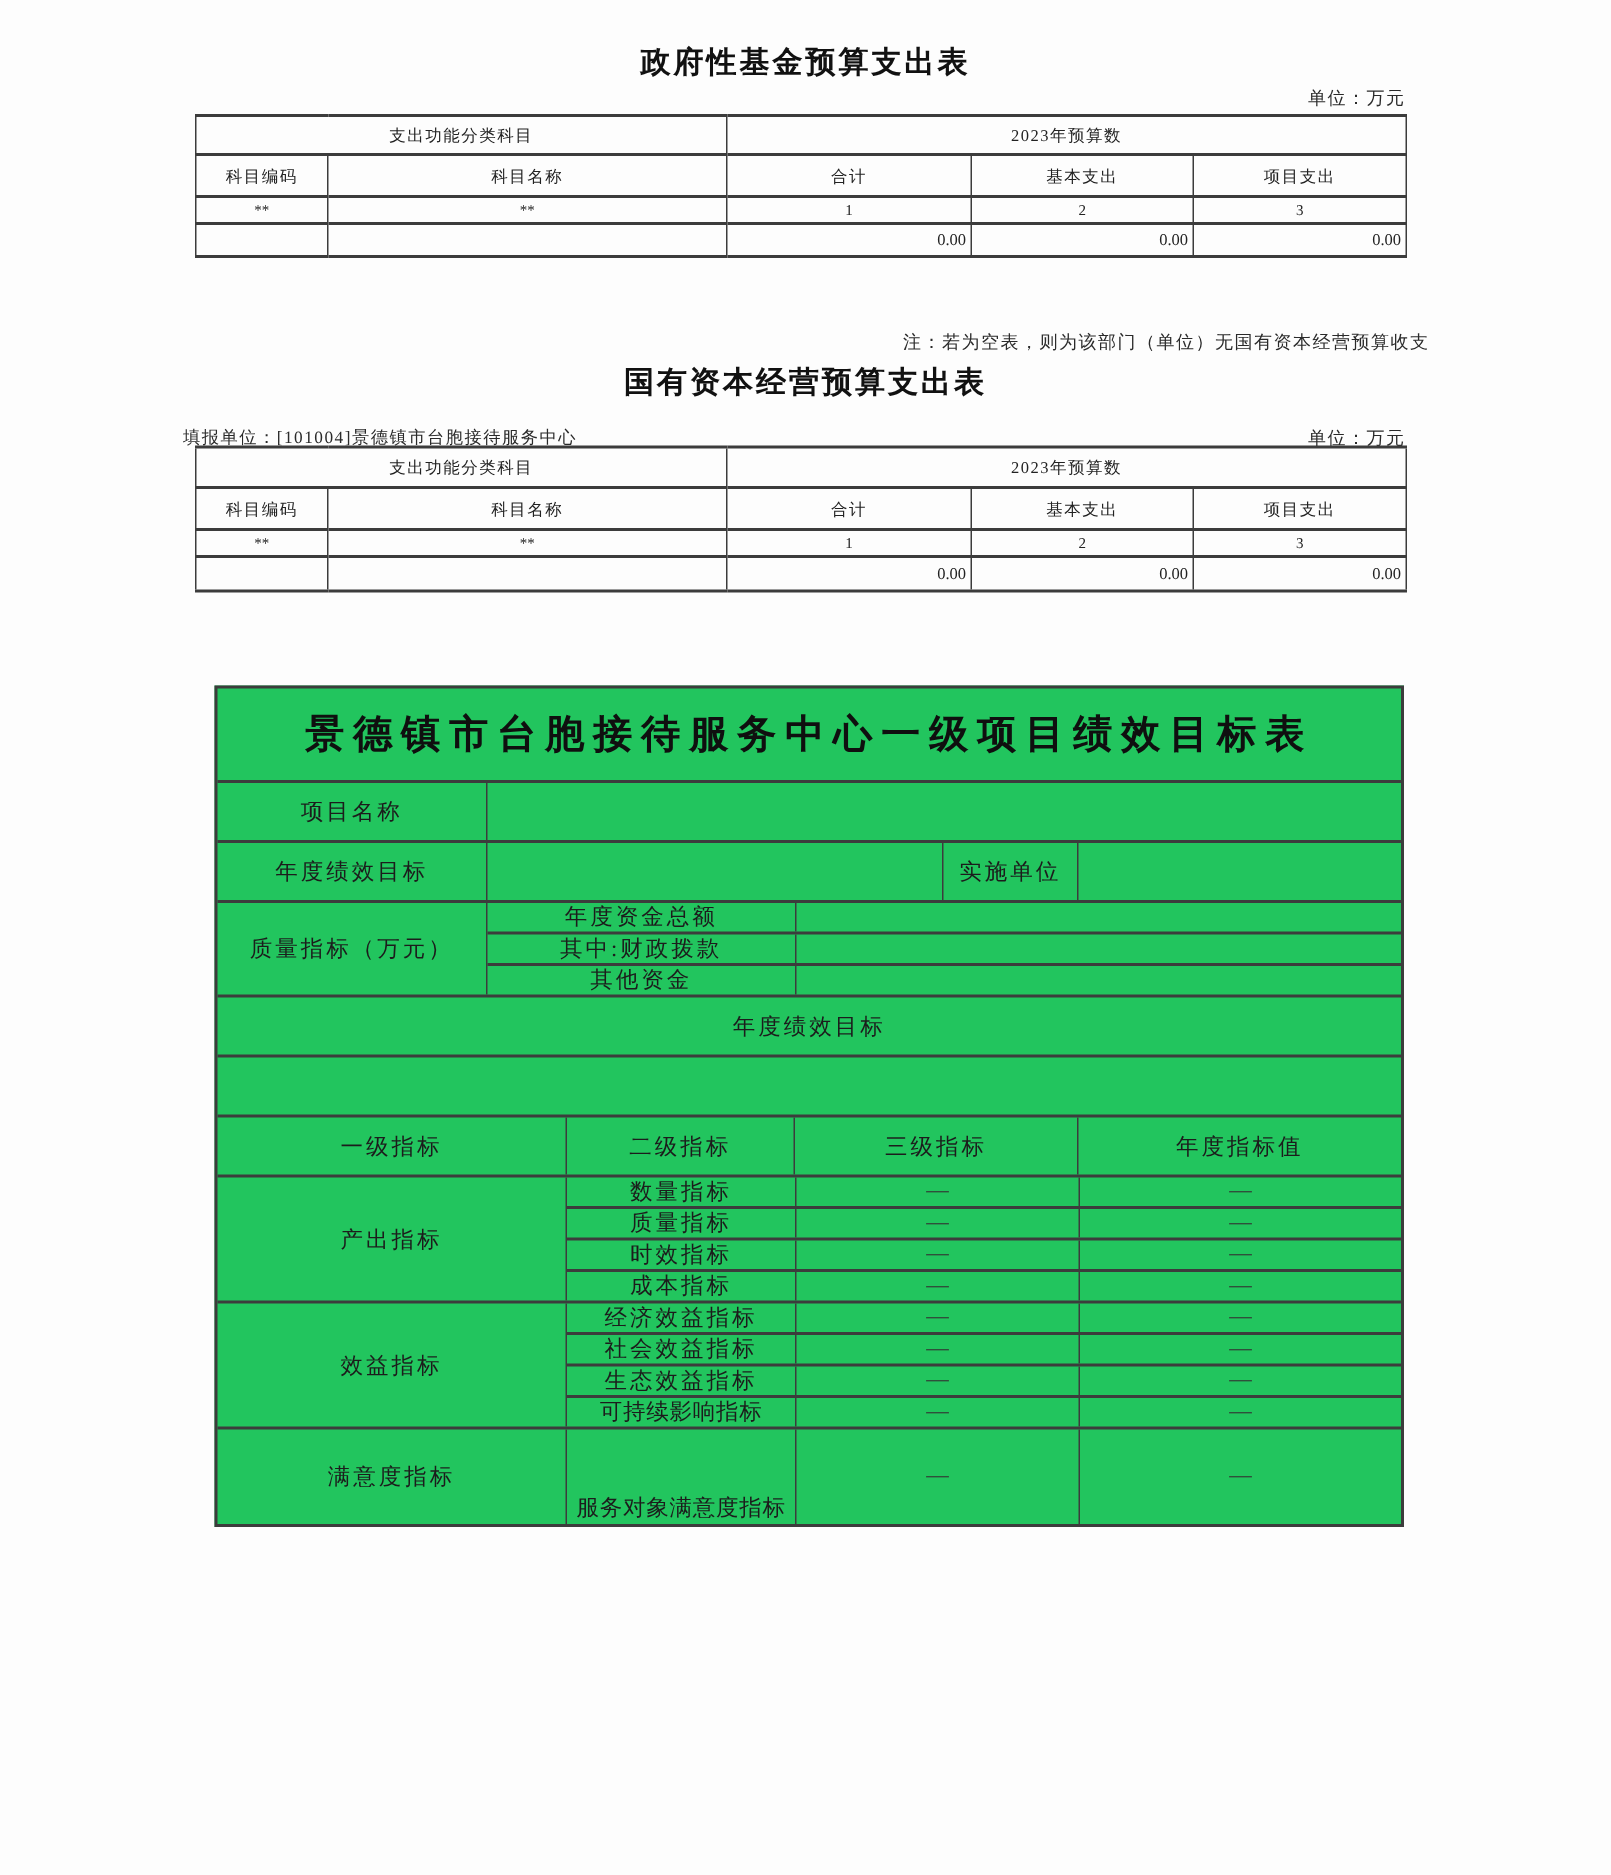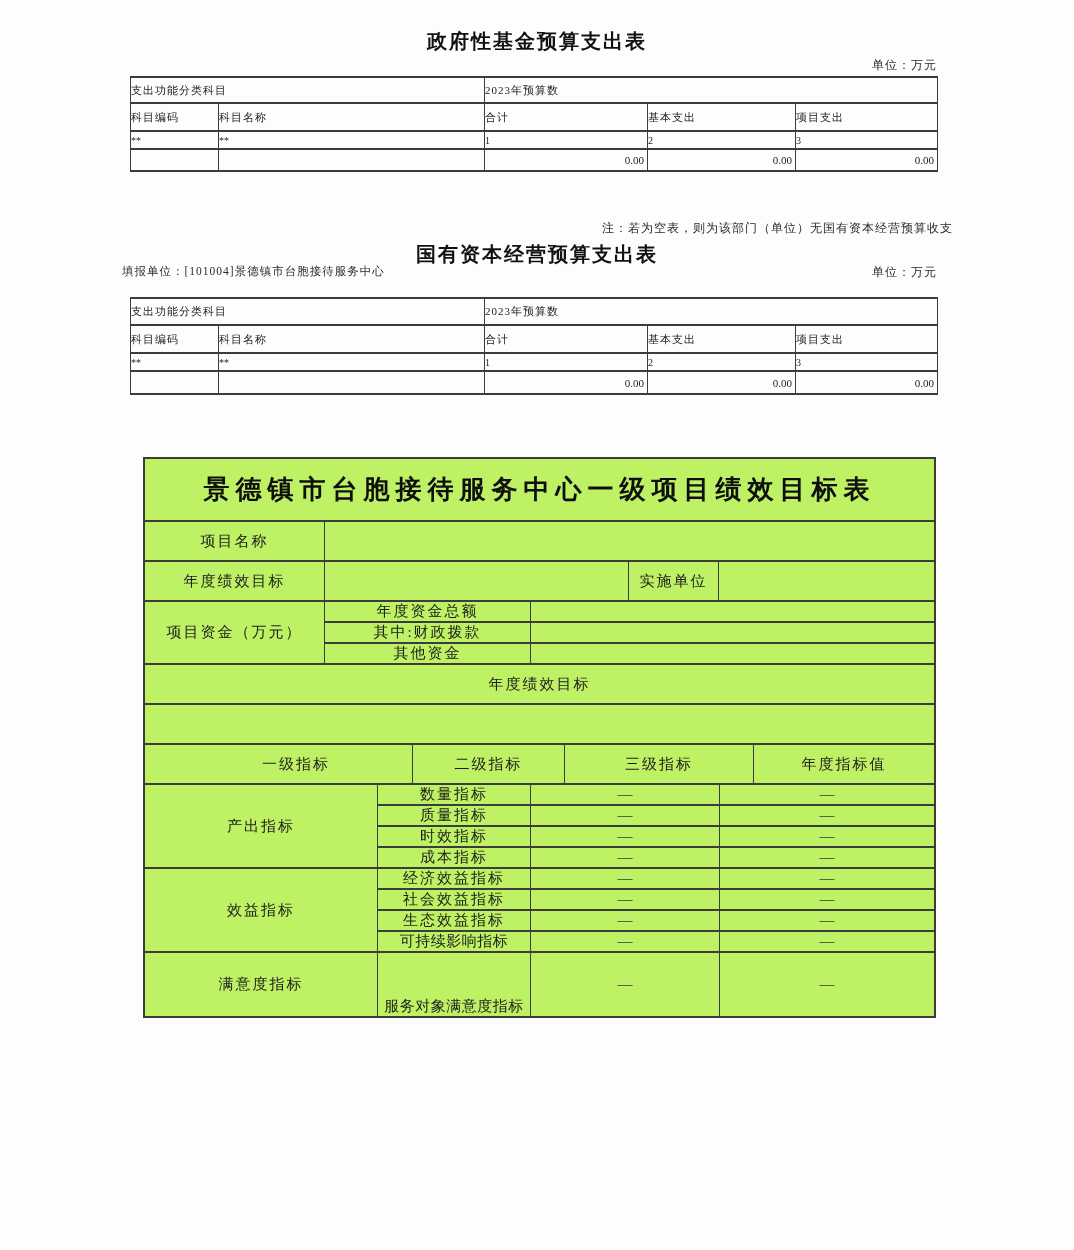--- a/index.html
+++ b/index.html
@@ -29,53 +29,54 @@
     table-layout: fixed;
     width: 807px;
     font-size: 11px;
     color: #222;
   }
   table.budget td {
     border-left: 1px solid #3c3c3c;
     border-right: 1px solid #3c3c3c;
     border-top: 2px solid #3c3c3c;
     border-bottom: 2px solid #3c3c3c;
+    text-align: center;
     vertical-align: middle;
     overflow: hidden;
     letter-spacing: 1px;
   }
   tr.bh1 td { height: 26px; }
   tr.bh2 td { height: 28px; }
   tr.bcode td { height: 18px; font-size: 10px; letter-spacing: 0; }
   tr.bval td { height: 22px; text-align: right; padding-right: 3px; letter-spacing: 0; }
 
   
   .perf {
     left: 143px; top: 457px; width: 793px;
     border: 2px solid #3c3c3c;
-    background: #bef264;
+    background: #22c55e;
     font-size: 15px;
     color: #1c1c1c;
   }
   .p-title {
     height: 61px;
     display: flex; align-items: center; justify-content: center;
     font-size: 26px; font-weight: bold; letter-spacing: 6px;
     color: #0f0f0f;
   }
   .p-row, .p-group { display: flex; border-top: 2px solid #3c3c3c; }
   .p-row { height: 40px; }
   .cell {
     display: flex; align-items: center; justify-content: center;
     text-align: center; letter-spacing: 2px;
     overflow: hidden;
   }
   .cell + .cell { border-left: 1px solid #3c3c3c; }
   .w179 { width: 179px; } .w304 { width: 304px; } .w90 { width: 90px; }
-  .w205 { width: 205px; } .w232 { width: 232px; margin-left: 35px; } .w152 { width: 152px; }
+  .w205 { width: 205px; } .w232 { width: 232px; } .w152 { width: 152px; }
   .w189 { width: 189px; }
   .flex1 { flex: 1; }
   .p-group .glabel { width: 179px; }
   .p-group .grows { flex: 1; border-left: 1px solid #3c3c3c; display: flex; flex-direction: column; }
   .p-group .g-row { display: flex; height: 40px; flex: 1; }
   .p-group .g-row + .g-row { border-top: 2px solid #3c3c3c; }
   .p-group.ind .glabel { width: 232px; font-family: Liberation Serif, serif; }
   .g-last .g-row { height: 44px; }
   .g-last .w152 .inner { line-height: 1.25; }
   .dash { letter-spacing: 0; color: #333; }
@@ -120,21 +121,21 @@
     <td>0.00</td>
     <td>0.00</td>
     <td>0.00</td>
   </tr>
 </tbody>
   </table>
 
 <div class="abs small-line" style="top:220px; left:130px; width:823px; text-align:right;">注：若为空表，则为该部门（单位）无国有资本经营预算收支</div>
 <div class="abs doc-title" style="top:241px;">国有资本经营预算支出表</div>
 
-<div class="abs" style="top:264px; left:122px; width:815px; display:flex; justify-content:space-between;">
+<div class="abs" style="top:284px; left:122px; width:815px; display:flex; justify-content:space-between;">
   <span class="small-line" style="font-size:11.5px;">填报单位：[101004]景德镇市台胞接待服务中心</span>
   <span class="small-line">单位：万元</span>
 </div>
 
 <table class="budget abs" style="top:297px; left:130px;">
   <colgroup>
     <col style="width:88px">
       <col style="width:266px">
       <col style="width:163px">
       <col style="width:148px">
@@ -179,21 +180,21 @@
   </div>
 
   <div class="p-row">
     <div class="cell w179">年度绩效目标</div>
     <div class="cell w304"></div>
     <div class="cell w90">实施单位</div>
     <div class="cell flex1"></div>
   </div>
 
   <div class="p-group">
-    <div class="cell glabel">项目资金（万元）</div>
+    <div class="cell glabel">质量指标（万元）</div>
     <div class="grows">
       <div class="g-row">
         <div class="cell w205" style="border-left:none;">年度资金总额</div>
         <div class="cell flex1"></div>
       </div>
       <div class="g-row">
         <div class="cell w205" style="border-left:none;">其中:财政拨款</div>
         <div class="cell flex1"></div>
       </div>
       <div class="g-row">

